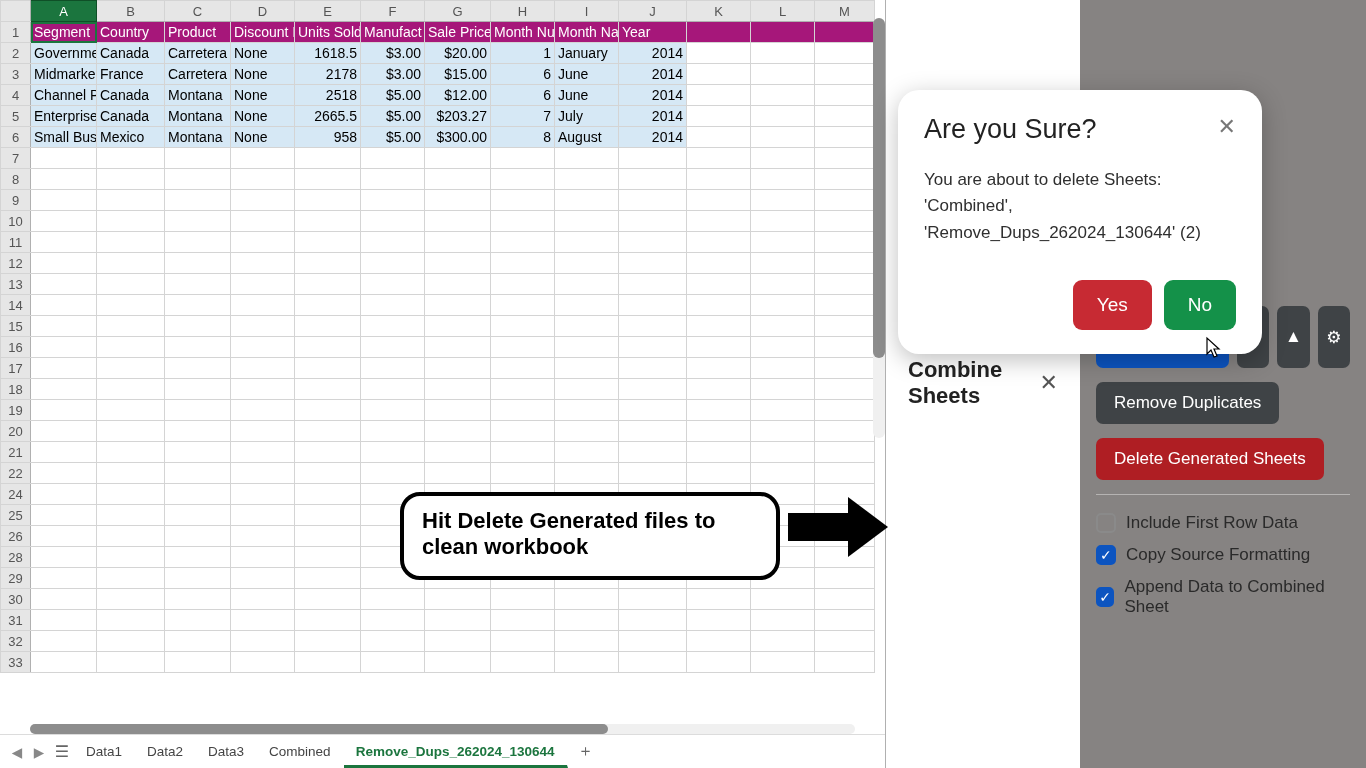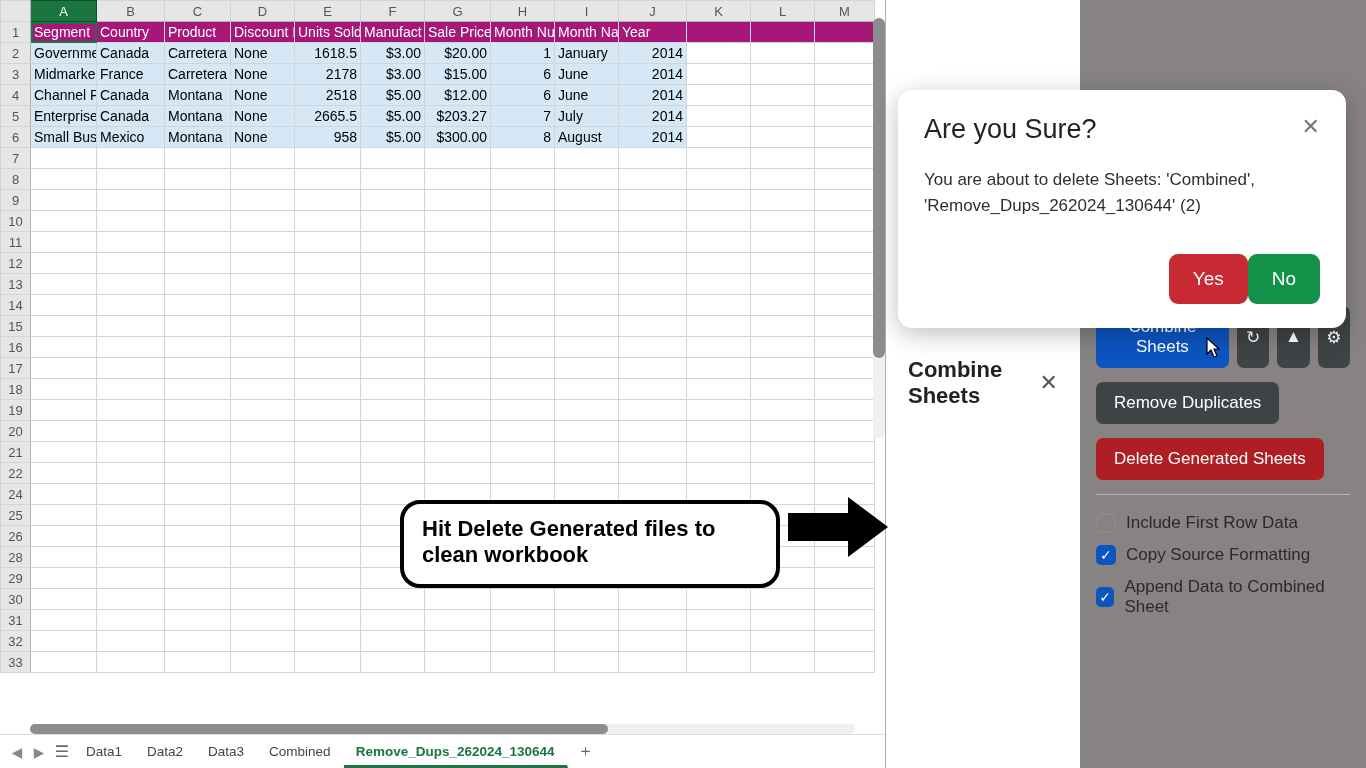--- a/index.html
+++ b/index.html
@@ -165,35 +165,35 @@
     width: 20px; height: 20px; border-radius: 5px;
     border: 2px solid #8a8a8a; display:inline-flex;
     align-items:center; justify-content:center; font-size:14px;
   }
   .chk .box.checked { background:#0c54c0; border-color:#0c54c0; color:#fff; }
 
   
   .modal {
     position: absolute;
     top: 90px; left: 898px;
-    width: 448px;
+    width: 364px;
     background: #fff;
-    border-radius: 14px;
+    border-radius: 21px;
     box-shadow: 0 6px 24px rgba(0,0,0,0.25);
     padding: 24px 26px;
     z-index: 50;
   }
   .modal-head {
     display: flex; justify-content: space-between; align-items: flex-start;
     margin-bottom: 22px;
   }
   .modal-title { font-size: 27px; font-weight: 500; color: #222; }
   .modal-x { font-size: 22px; color: #777; cursor: pointer; }
   .modal-text { font-size: 17px; color: #2f2f2f; line-height: 1.55; margin-bottom: 34px;}
-  .modal-actions { display: flex; justify-content: flex-end; }
+  .modal-actions { display: flex; justify-content: flex-end; gap: 12px; }
   .mbtn {
     padding: 14px 24px; border-radius: 9px; font-size: 19px;
     color: #fff; border: none; cursor: pointer;
   }
   .mbtn.yes { background: #c72a33; }
   .mbtn.no  { background: #149149; }
   .cursor-img {
     position: absolute; top: 336px; left: 1204px; z-index: 60;
     font-size: 17px; pointer-events: none;
   }
@@ -205,21 +205,20 @@
     width: 380px;
     border: 4px solid #000;
     border-radius: 20px;
     background: #fff;
     padding: 12px 18px 16px;
     font-family: Arial, sans-serif;
     font-size: 22px;
     font-weight: 700;
     color: #000;
     z-index: 30;
-    margin-top: 8px;
   }
   .big-arrow {
     position: absolute;
     top: 497px; left: 788px;
     width: 110px; height: 60px;
     z-index: 30;
   }
   .big-arrow .shaft {
     position: absolute; top: 16px; left: 0;
     width: 62px; height: 28px; background: #000;

